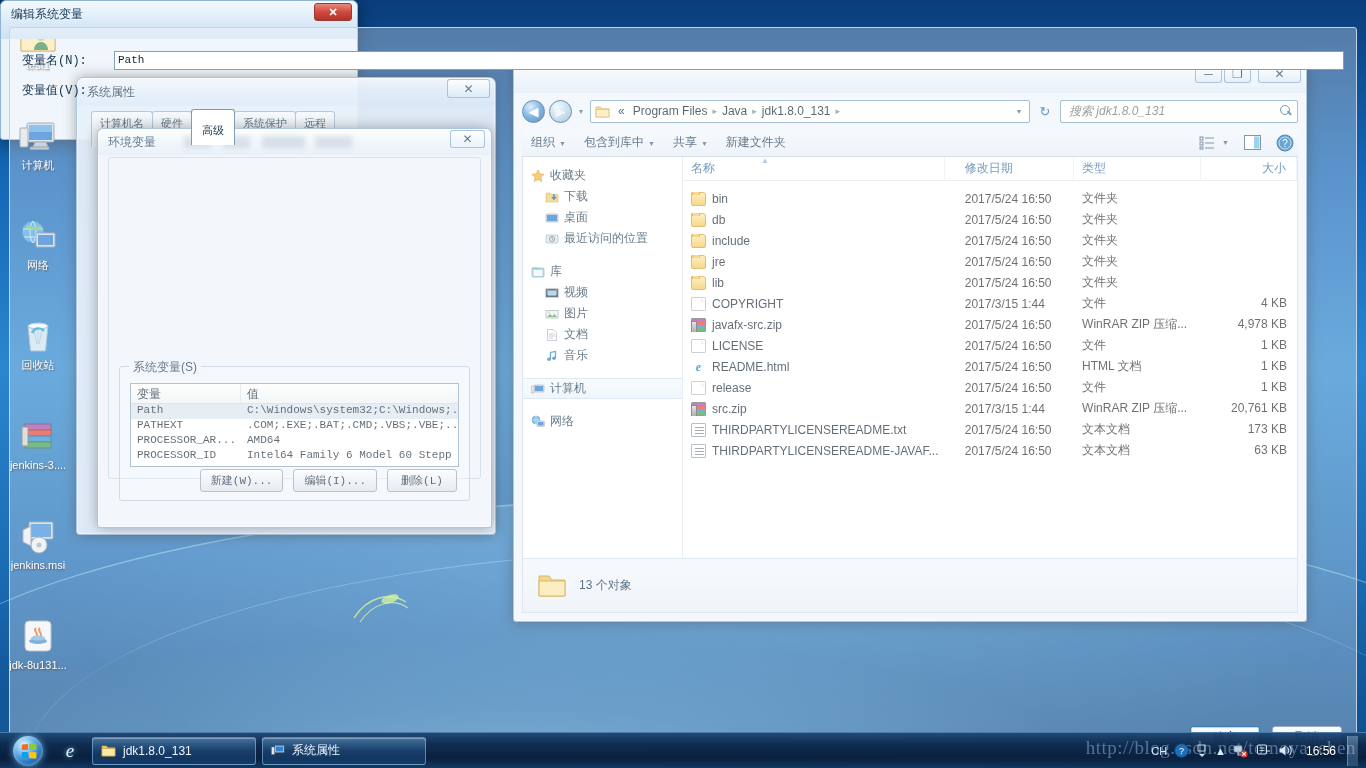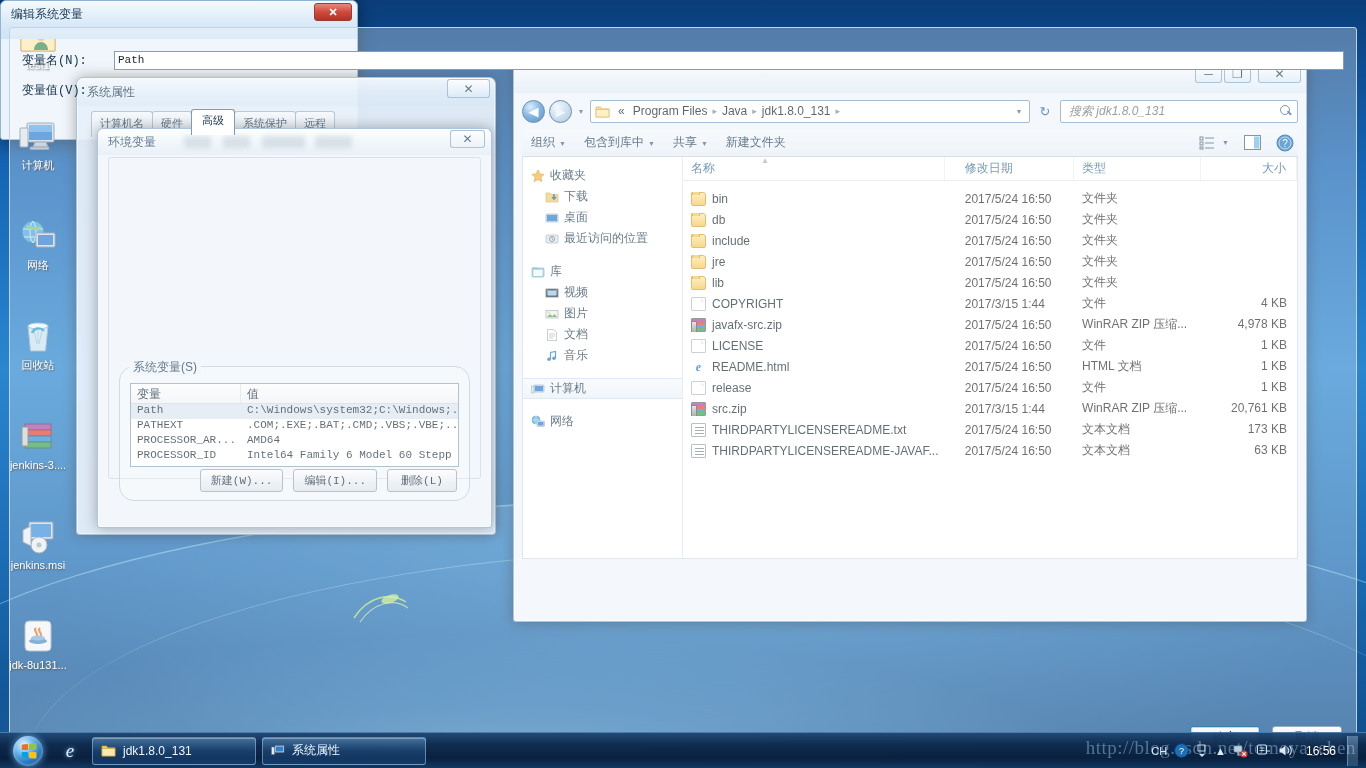--- a/index.html
+++ b/index.html
@@ -187,21 +187,21 @@
 
   
   #sysprops { left: 76px; top: 77px; width: 420px; height: 458px; }
   #sp-close { right: 5px; width: 43px; }
   .sp-tabs { position: absolute; left: 14px; top: 33px; display: flex; font-size: 11px; }
   .sp-tab {
     padding: 4px 8px 5px; border: 1px solid #9ab2c8; border-bottom: 0;
     background: linear-gradient(180deg,#f2f7fb,#dde8f2);
     border-radius: 3px 3px 0 0; color: #16334d; margin-right: -1px; cursor: pointer;
   }
-  .sp-tab.active { background: #fff; padding: 3px 10px 7px; position: relative; top: -2px;
+  .sp-tab.active { background: #fff; padding: 13px 10px 7px; position: relative; top: -2px;
                    border-color: #7f9cb6; z-index: 2; }
   .sp-bottom { position: absolute; right: 14px; bottom: 14px; display: flex; gap: 12px; }
 
   
   #envvars { left: 97px; top: 128px; width: 395px; height: 400px;
              background: #eef4fa; border-radius: 6px 6px 3px 3px; }
   #envvars .titlebar { height: 26px;
     background: linear-gradient(180deg,#fdfefe,#eaf2fa 55%,#dfeaf5); }
   #envvars .ttl { color: #15395c; top: 5px; }
   #ev-close { right: 6px; width: 35px; height: 18px;
@@ -213,21 +213,21 @@
       rgba(120,140,160,.30) 20% 34%, rgba(255,255,255,0) 34% 40%,
       rgba(120,140,160,.32) 40% 62%, rgba(255,255,255,0) 62% 67%,
       rgba(120,140,160,.30) 67% 86%, rgba(255,255,255,0) 86% 100%);
     filter: blur(2.4px); pointer-events: none;
   }
   .ev-panel {
     position: absolute; left: 10px; right: 10px; top: 28px; bottom: 48px;
     background: #eef4fa; border: 1px solid #c7d6e4; border-radius: 3px;
   }
   .grp {
-    position: absolute; border: 1px solid #bcccdc; border-radius: 15px;
+    position: absolute; border: 1px solid #bcccdc; border-radius: 3px;
     background: rgba(255,255,255,.25);
   }
   .grp > .glbl {
     position: absolute; left: 9px; top: -8px; background: #eef4fa;
     padding: 0 4px; font-size: 12px; color: #1b3b58;
   }
   #grp-sys { left: 10px; right: 10px; top: 208px; height: 135px; }
   .lbox {
     position: absolute; left: 10px; right: 10px; top: 16px; height: 84px;
     background: #fff; border: 1px solid #8fa9c0; display: flex; overflow: hidden;
@@ -699,20 +699,27 @@
             <span class="ico ico-txt"></span>
             <span>THIRDPARTYLICENSEREADME-JAVAF...</span>
           </div>
         <div class="c-date">2017/5/24 16:50</div>
         <div class="c-type">文本文档</div>
         <div class="c-size">63 KB</div>
       </div>
     </div>
   </div>
 
+  <div class="exp-status">
+    <svg class="st-folder" viewBox="0 0 30 26">
+      <path d="M2 3h10l3 4h13v16H2z" fill="#f0c45c" stroke="#c9992f"></path>
+      <path d="M2 8h26v15H2z" fill="#fbe6a8" stroke="#c9992f"></path>
+    </svg>
+    <span class="st-txt">13 个对象</span>
+  </div>
 </div>
 
 <div class="win" id="sysprops">
   <div class="titlebar">
     <div class="ttl">系统属性</div>
     <div class="wbtn" id="sp-close">✕</div>
   </div>
   <div class="sp-tabs">
     <div class="sp-tab">计算机名</div>
     <div class="sp-tab">硬件</div>

